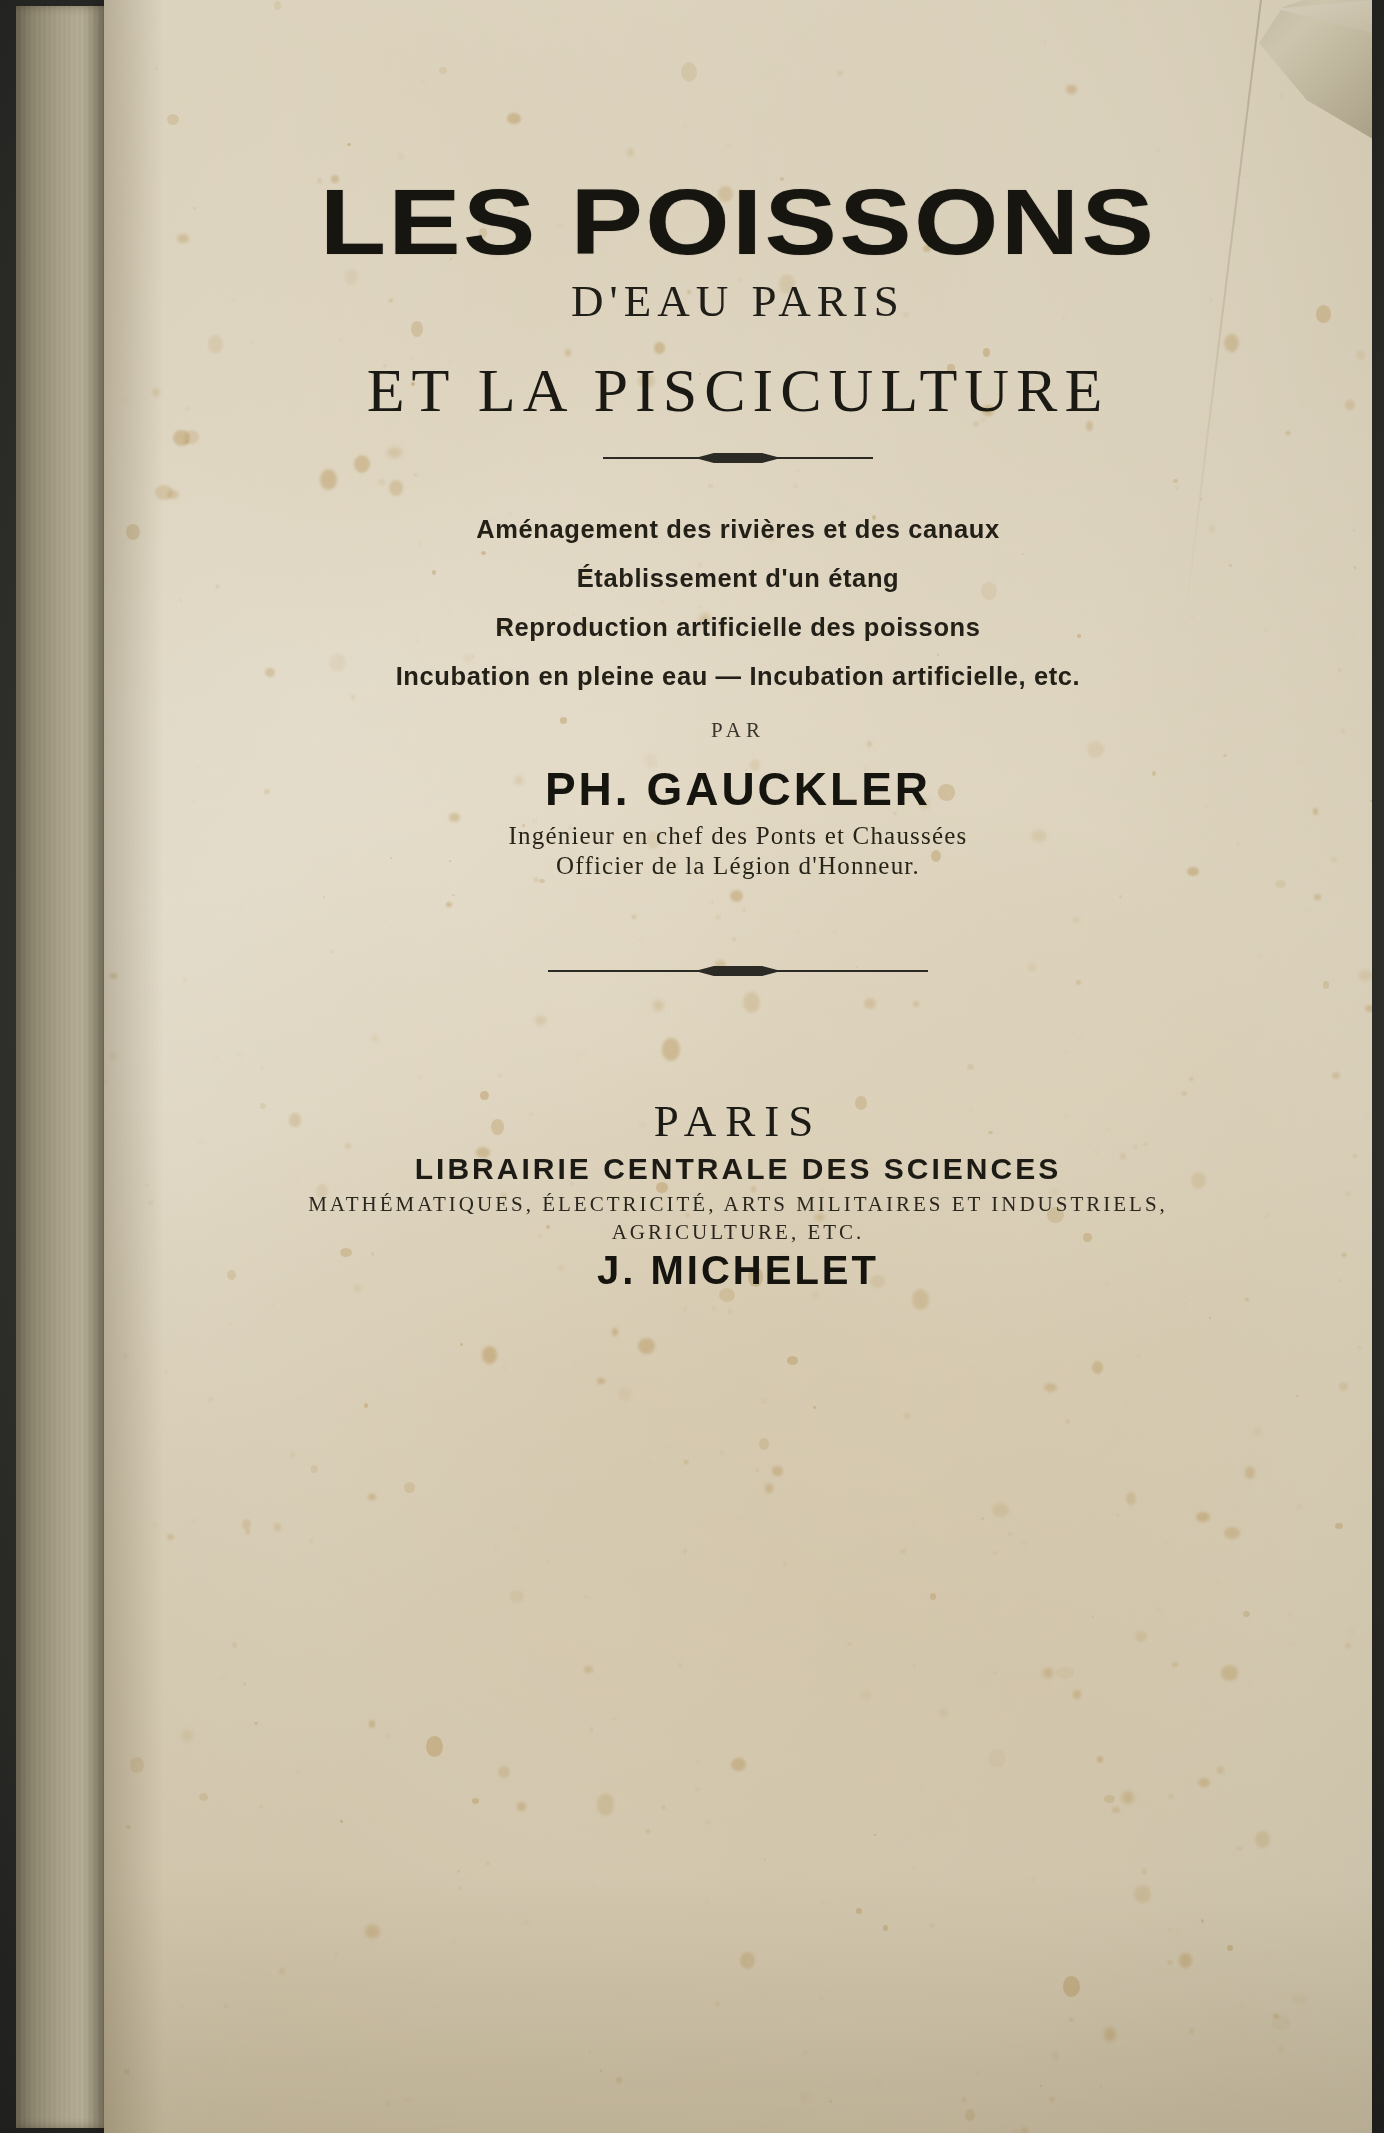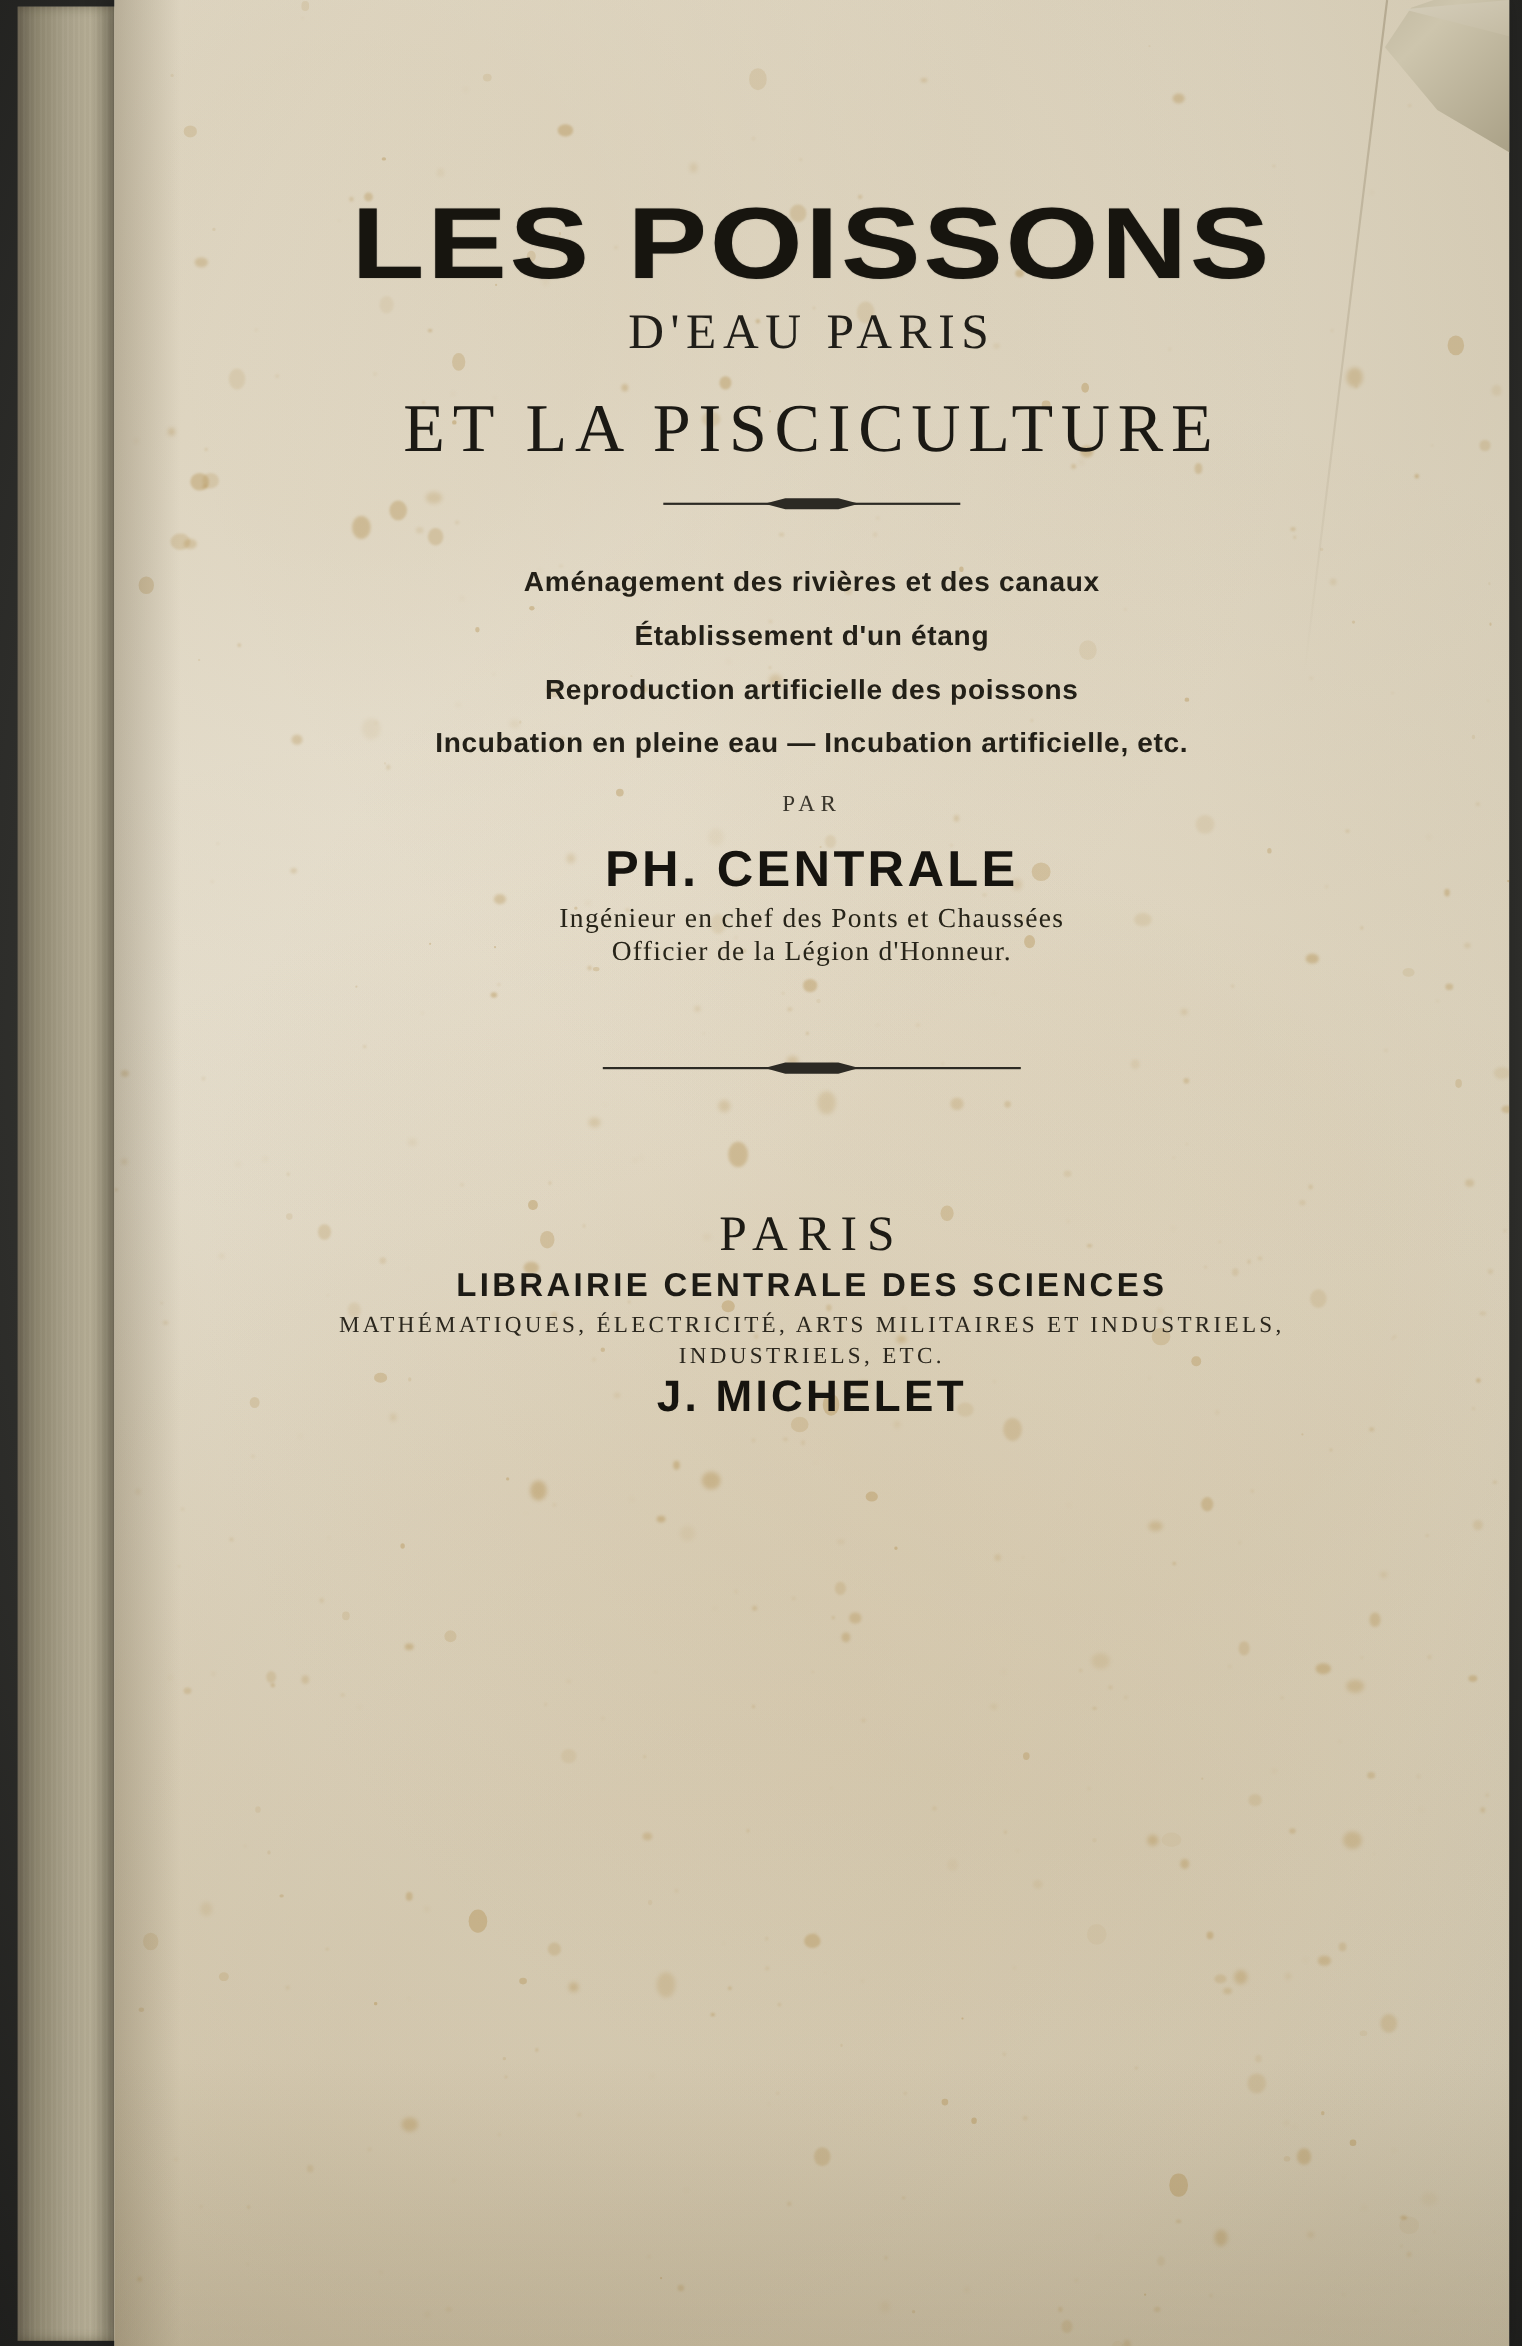--- a/index.html
+++ b/index.html
@@ -836,32 +836,32 @@
       </div>
 
       <div class="lines">
         <div>Aménagement des rivières et des canaux</div>
         <div>Établissement d'un étang</div>
         <div>Reproduction artificielle des poissons</div>
         <div>Incubation en pleine eau — Incubation artificielle, etc.</div>
       </div>
 
       <div class="par">PAR</div>
-      <div class="author">PH. CENTRALE</div>
+      <div class="author">PH. GAUCKLER</div>
       <div class="aff1">Ingénieur en chef des Ponts et Chaussées</div>
       <div class="aff2">Officier de la Légion d'Honneur.</div>
 
       <div class="rule-deco" id="rule2">
         <div class="bar"></div>
           <div class="lens"></div>
       </div>
 
       <div class="city">PARIS</div>
       <div class="pub1">LIBRAIRIE CENTRALE DES SCIENCES</div>
       <div class="pub2">MATHÉMATIQUES, ÉLECTRICITÉ, ARTS MILITAIRES ET INDUSTRIELS,</div>
-      <div class="pub3">INDUSTRIELS, ETC.</div>
+      <div class="pub3">AGRICULTURE, ETC.</div>
       <div class="pubname">J. MICHELET</div>
     </div>
 
     <div class="left-shade"></div>
     <div class="bottom-shade"></div>
   </div>
 </div>
 
 </body></html>

